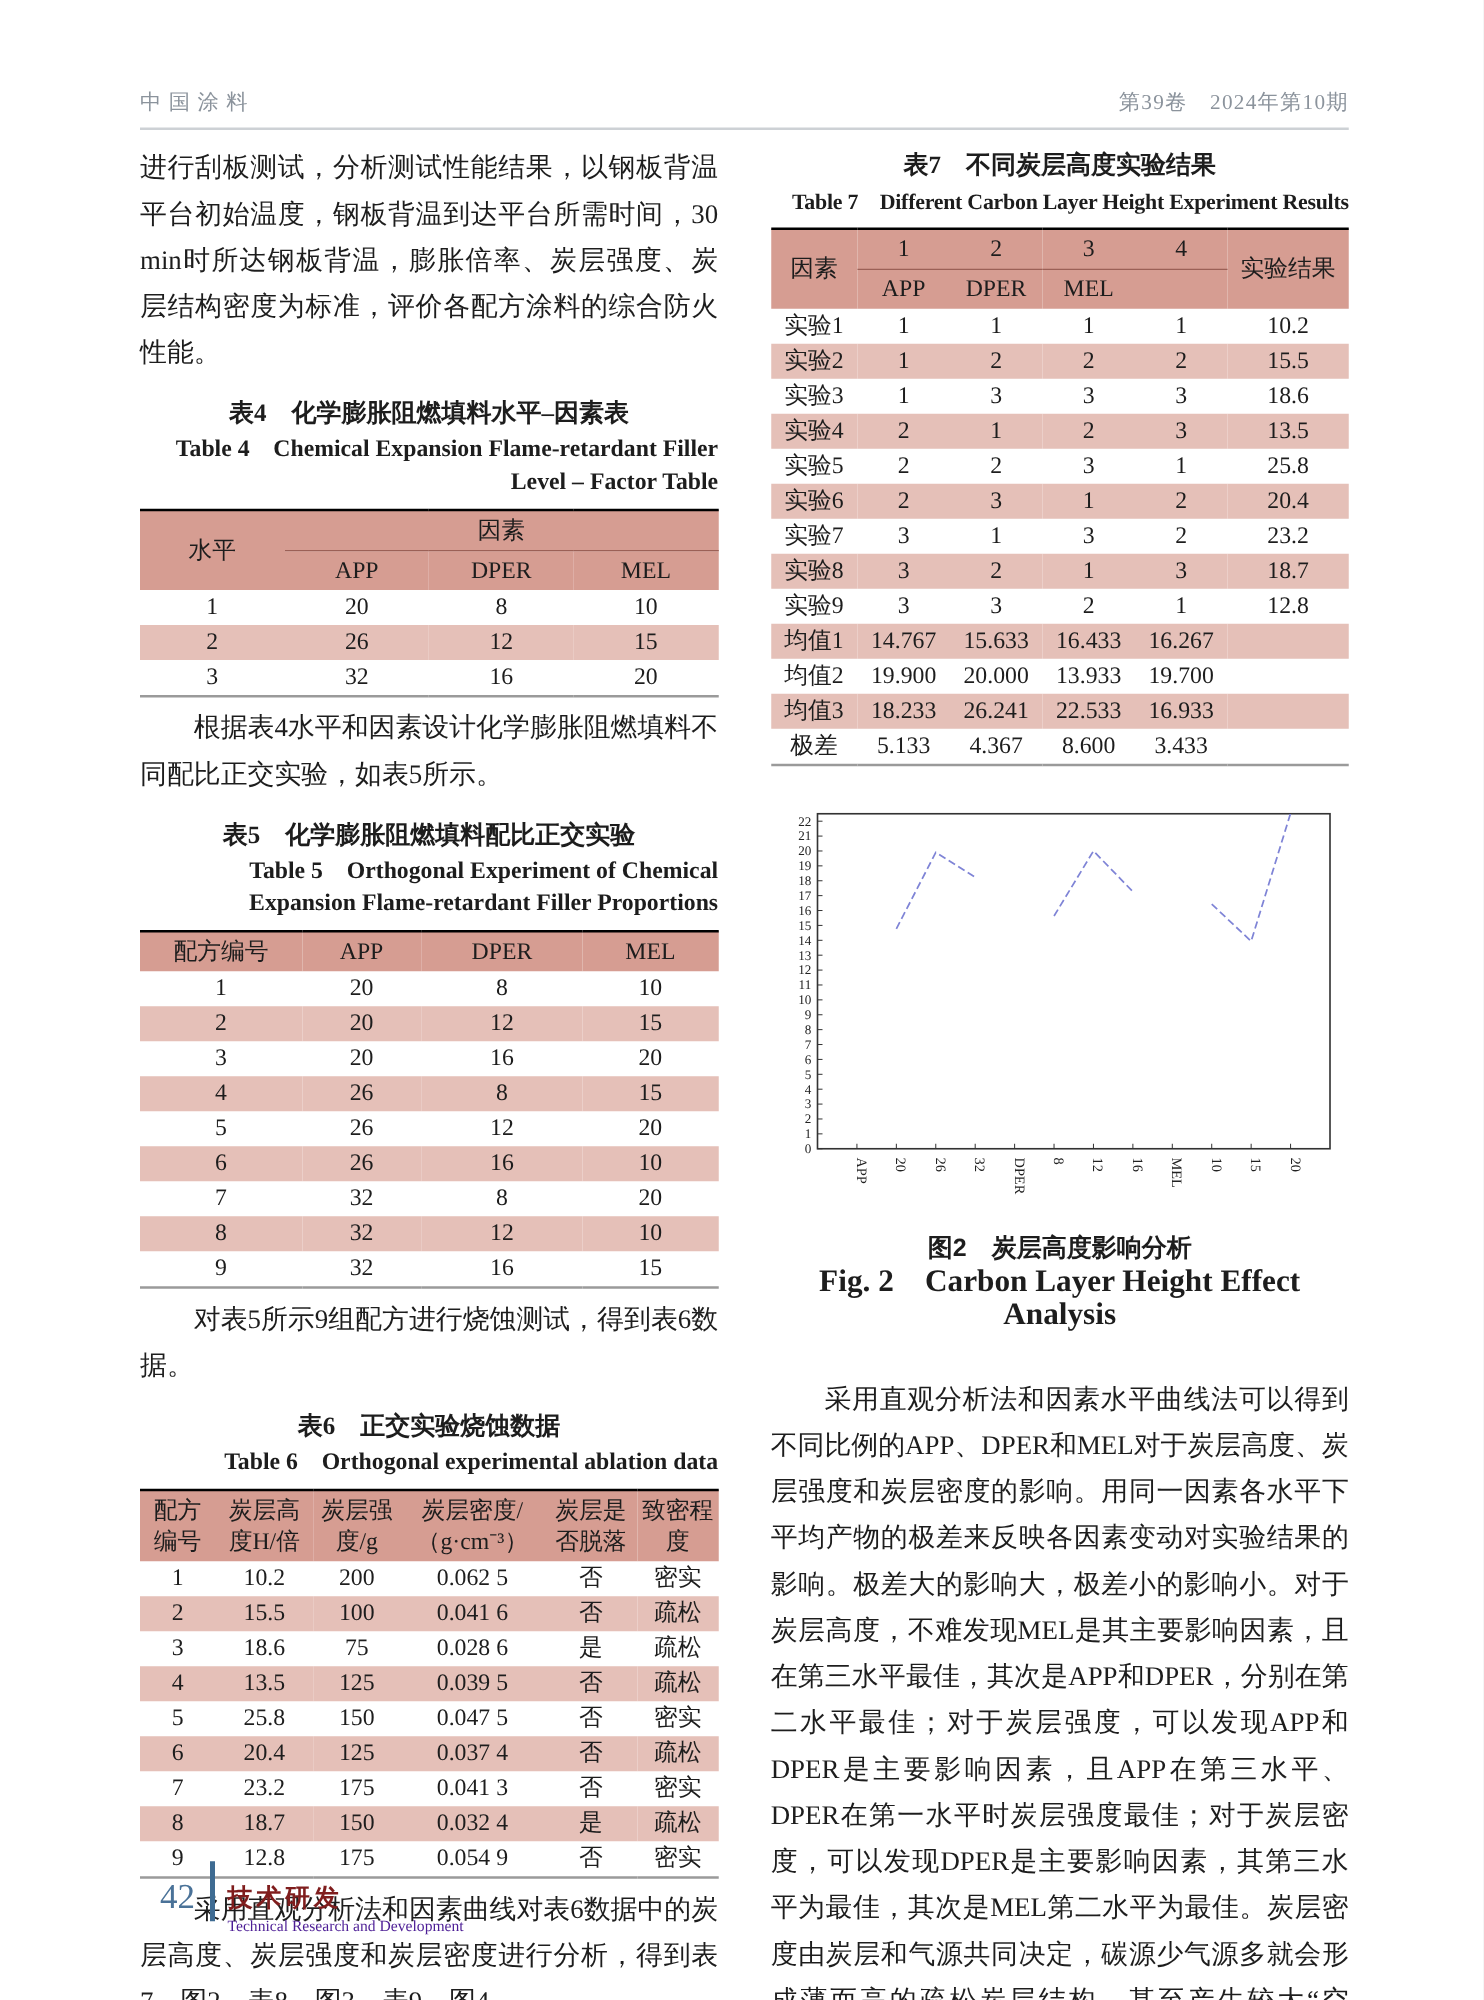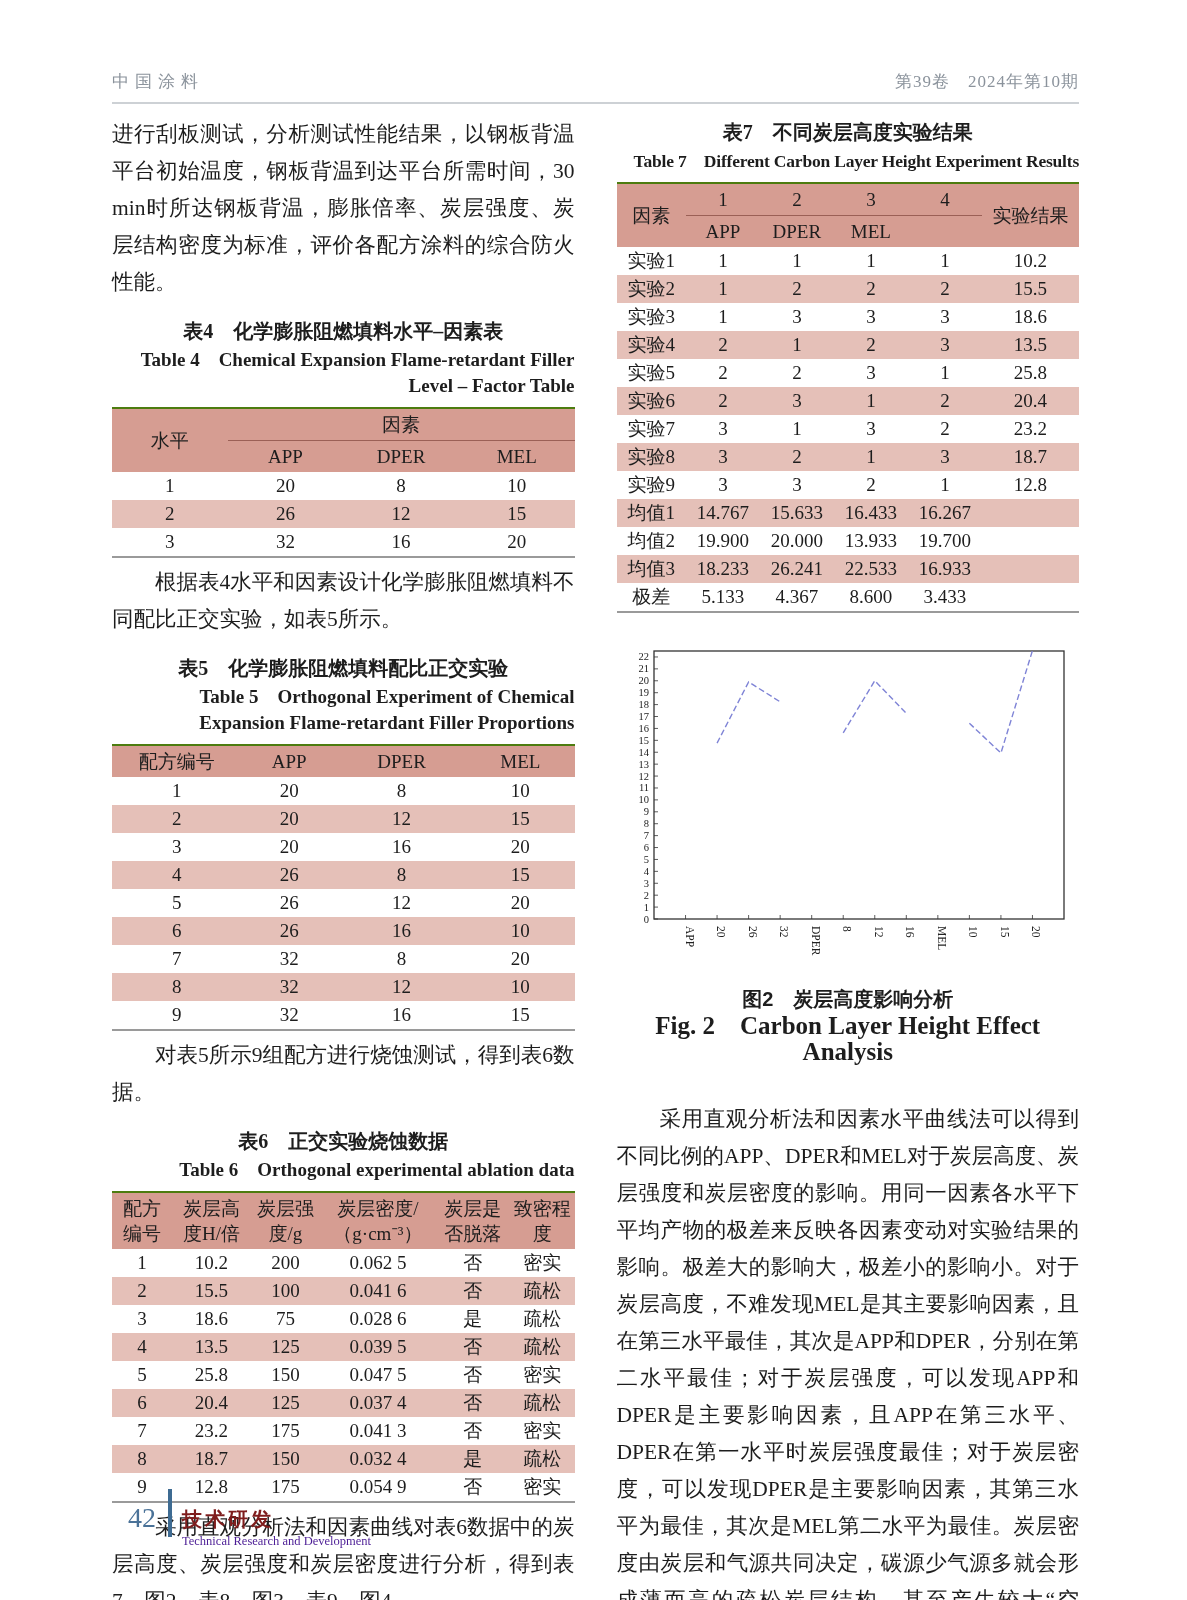--- a/index.html
+++ b/index.html
@@ -31,21 +31,21 @@
     font-weight:bold;font-size:20px;line-height:28px;margin-top:16px;
   }
   .tbl-title-en{
     text-align:right;font-family:"Liberation Serif",serif;
     font-weight:bold;font-size:19px;line-height:26px;margin:2px 0 8px;
   }
   .tbl-title-en.tight{font-size:17.5px;letter-spacing:-0.2px;}
   
   table.data{
     width:100%;border-collapse:collapse;font-size:19px;
-    border-top:2px solid #4d7c0f;border-bottom:2px solid #9a9a9a;
+    border-top:2px solid #000000;border-bottom:2px solid #9a9a9a;
     margin-bottom:6px;
   }
   table.data th{
     background:#d69d92;font-weight:normal;text-align:center;
     padding:3px 2px;line-height:25px;
   }
   table.data td{
     text-align:center;padding:2px 2px;line-height:24px;
   }
   tr.stripe td{background:#e5c0b8;}

